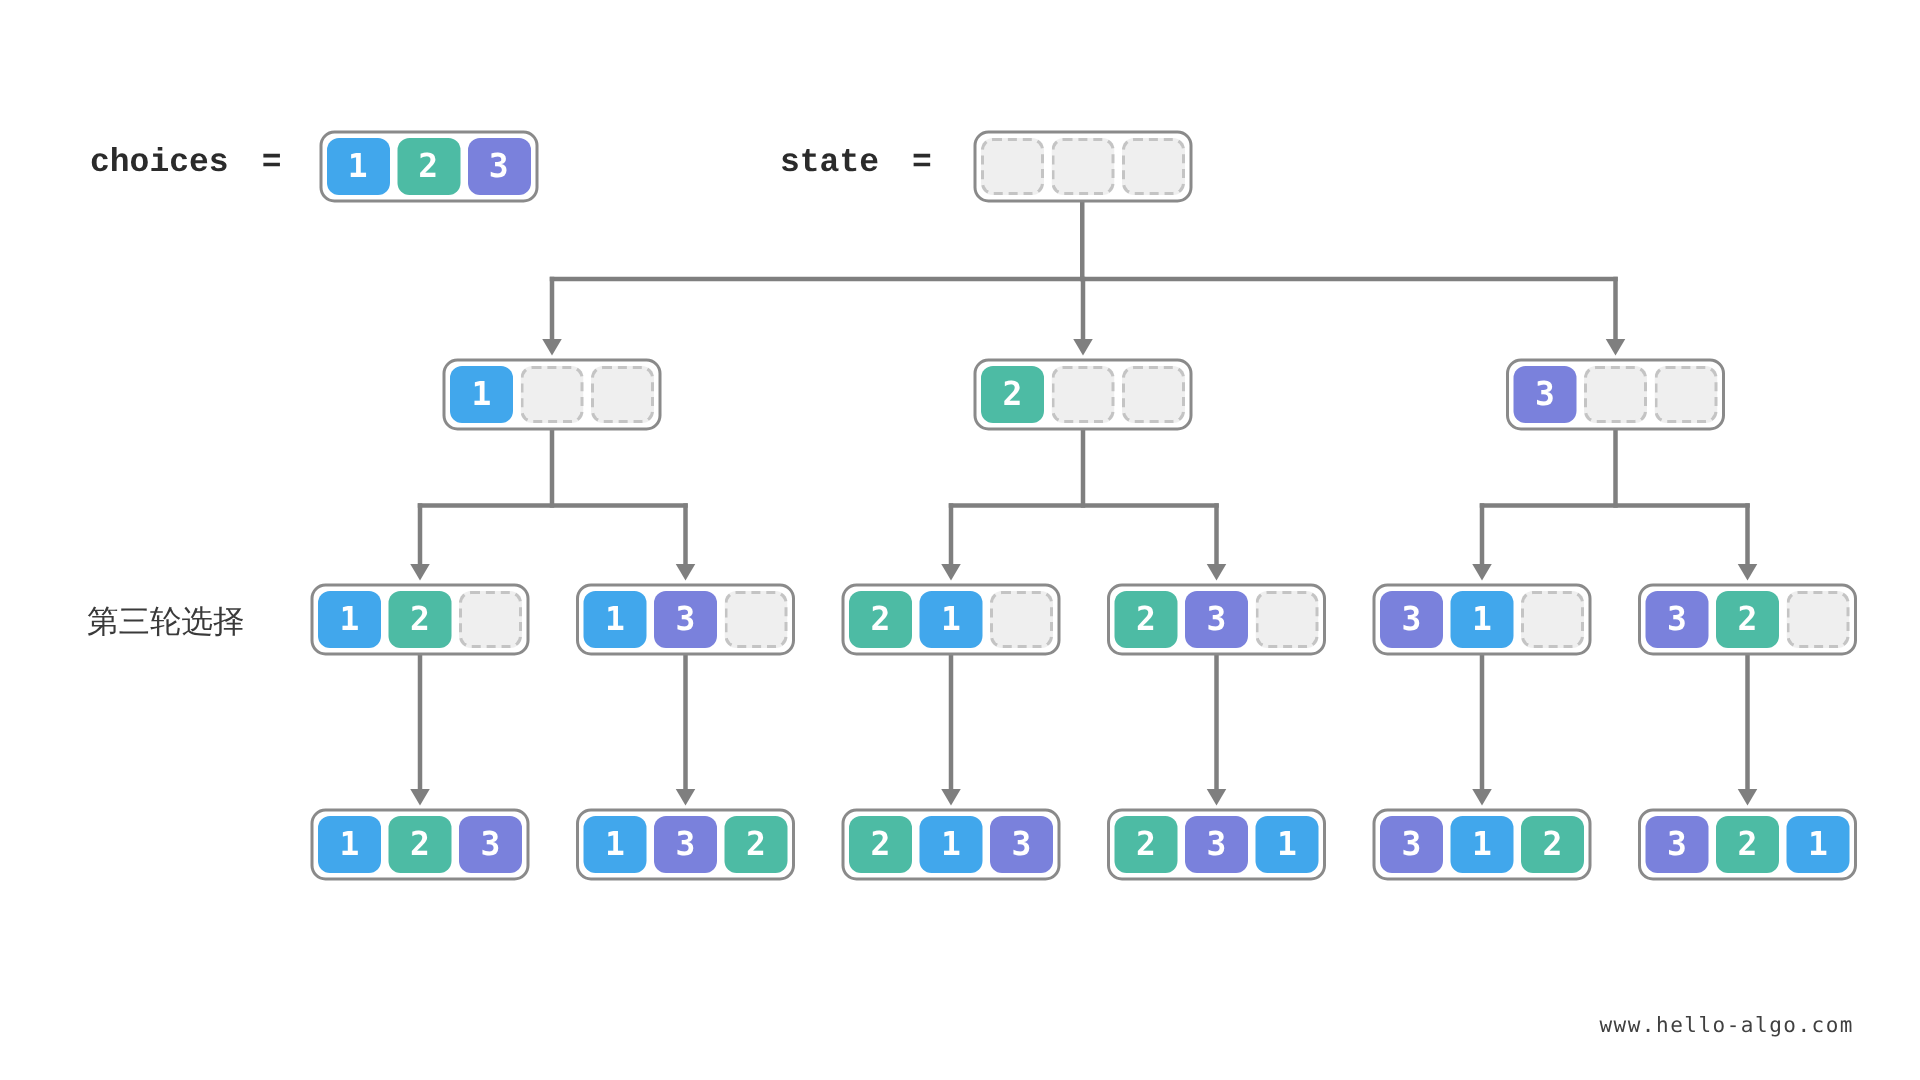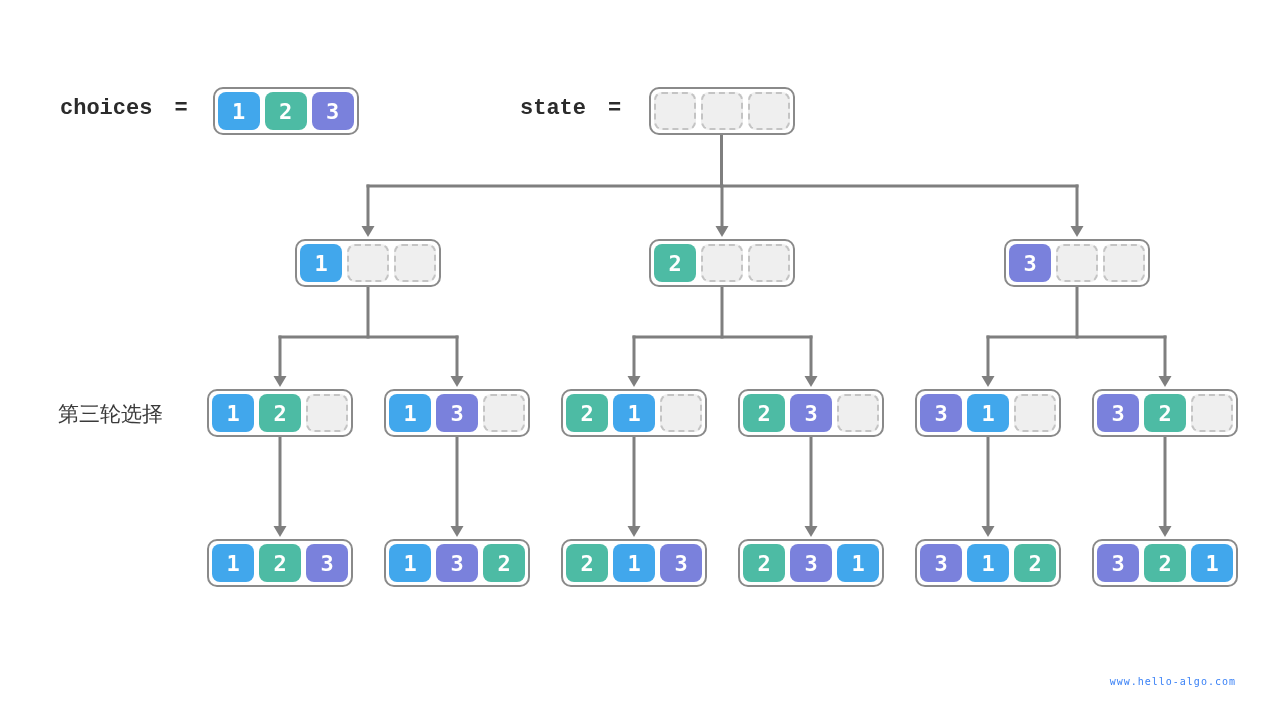--- a/index.html
+++ b/index.html
@@ -18,21 +18,21 @@
         display:flex;align-items:center;justify-content:center;
         font-family:"DejaVu Sans Mono","Liberation Mono",monospace;
         font-weight:bold;font-size:22px;color:#ffffff;}
   .cell.empty{background:#efefef;border:2px dashed #c4c4c4;}
 
   .row-label{position:absolute;left:58px;width:150px;font-size:21px;color:#3a3a3a;
              font-family:"Liberation Sans","DejaVu Sans",sans-serif;}
 
   .watermark{position:absolute;right:44px;top:676px;
              font-family:"DejaVu Sans Mono","Liberation Mono",monospace;
-             font-size:10px;color:#3b82f6;letter-spacing:1px;}
+             font-size:14px;color:#404040;letter-spacing:1px;}
 </style>
 </head>
 <body>
 
 <div class="canvas" id="canvas">
   <svg id="connectors" viewBox="0 0 1280 720" xmlns="http://www.w3.org/2000/svg">
       <line x1="721.5" y1="135" x2="721.5" y2="186" stroke="#7f7f7f" stroke-width="3" stroke-linecap="square"></line>
       <line x1="368" y1="186" x2="1077" y2="186" stroke="#7f7f7f" stroke-width="3" stroke-linecap="square"></line>
       <line x1="368" y1="186" x2="368" y2="228" stroke="#7f7f7f" stroke-width="3" stroke-linecap="square"></line>
       <polygon points="361.5,226 374.5,226 368,237" fill="#7f7f7f"></polygon>

